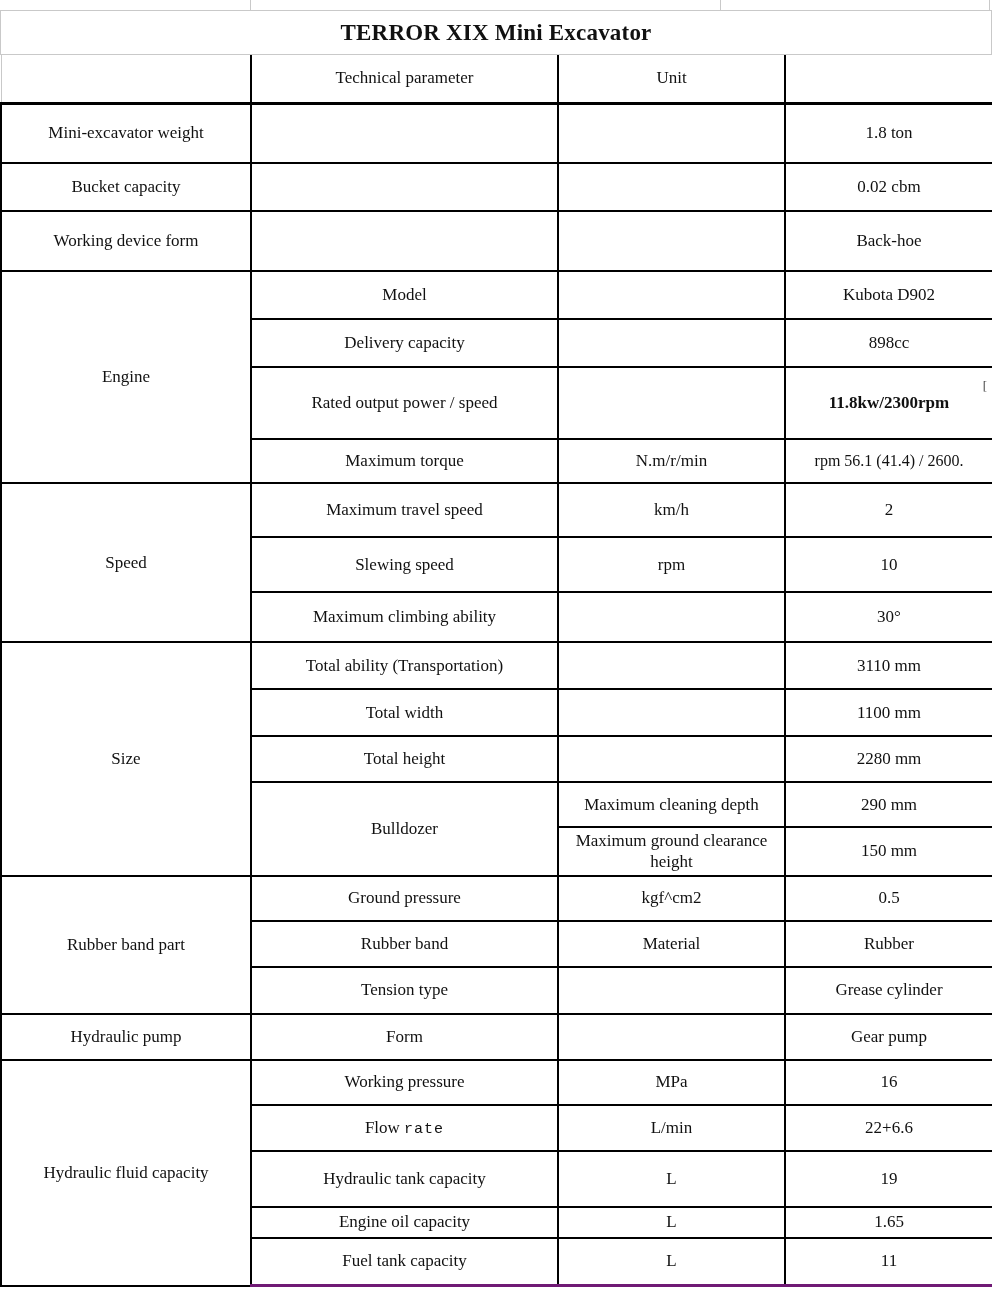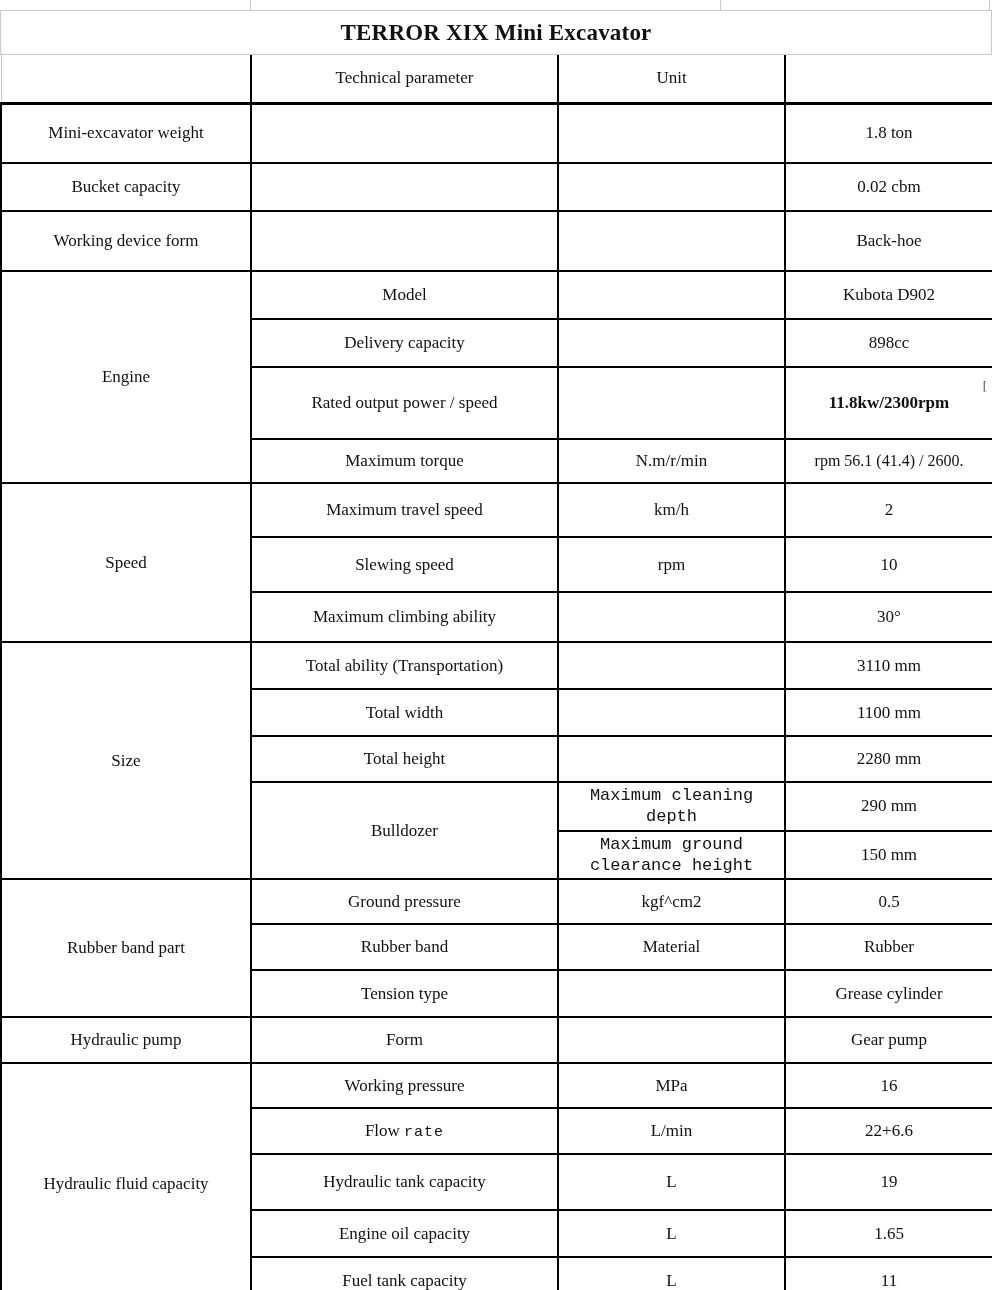--- a/index.html
+++ b/index.html
@@ -23,21 +23,21 @@
                 background:#fff;}
   tr.hdr td{border-top:none;border-bottom:3px solid #000;}
   tr.hdr td:first-child{border-left:1px solid #c9c9c9;}
   tr.hdr td:last-child{border-right:1px solid #c9c9c9;}
   tr.last td{border-bottom:3px solid #701a75;}
   td.cat{font-size:20px;border-radius:18px;}
   td.val{font-size:17px;white-space:nowrap;}
   td.bold-val{font-weight:bold;font-size:18px;position:relative;}
   td.bold-val .marker{position:absolute;right:5px;top:10px;font-weight:normal;
                       font-size:13px;color:#444;}
-  td.wrap{white-space:normal;font-size:16.5px;line-height:1.25;font-family:Liberation Mono, monospace;}
+  td.wrap{white-space:normal;font-size:16.5px;line-height:1.25;}
   .mono{font-family:"Liberation Mono","DejaVu Sans Mono",monospace;font-size:15px;letter-spacing:1px;}
 </style>
 </head>
 <body>
 
 <div id="page">
 
   <div class="top-strip">
     <div class="vline" style="left:250px"></div>
     <div class="vline" style="left:720px"></div>
@@ -187,21 +187,21 @@
         <span class="mono">rate</span>
       </td>
       <td>L/min</td>
       <td class="val">22+6.6</td>
     </tr>
     <tr style="height:56px">
       <td>Hydraulic tank capacity</td>
       <td>L</td>
       <td class="val">19</td>
     </tr>
-    <tr style="height:47px">
+    <tr style="height:31px">
       <td>Engine oil capacity</td>
       <td>L</td>
       <td class="val">1.65</td>
     </tr>
     <tr class="last" style="height:48px">
       <td>Fuel tank capacity</td>
       <td>L</td>
       <td class="val">11</td>
     </tr>
   </tbody>

